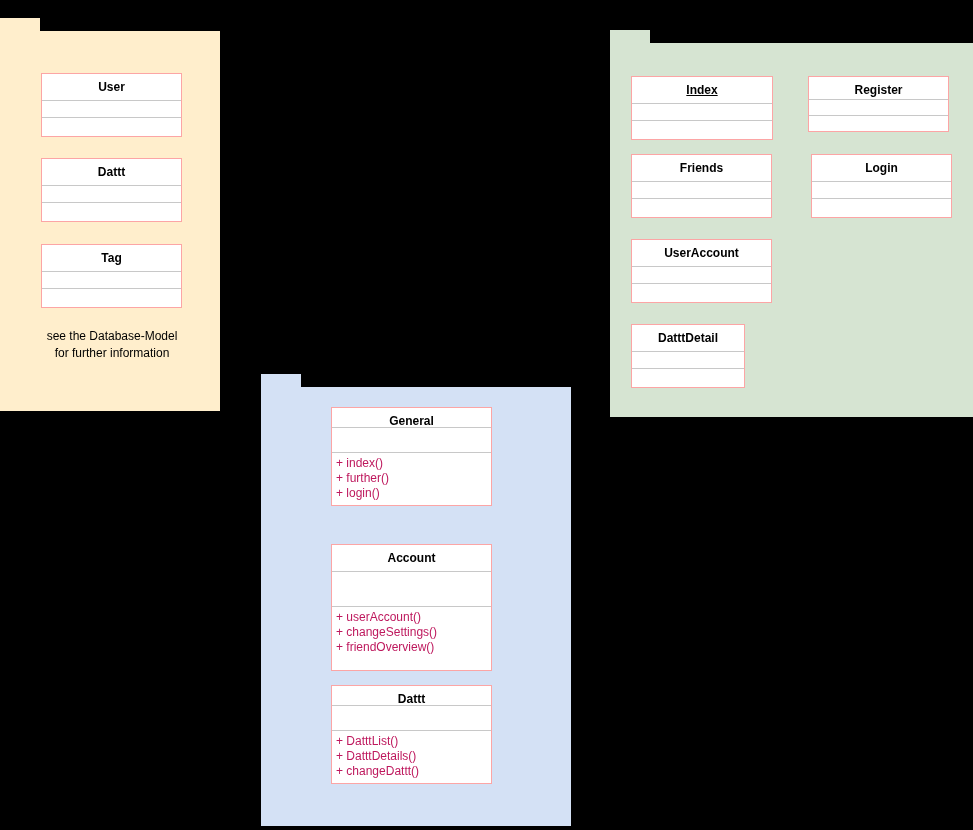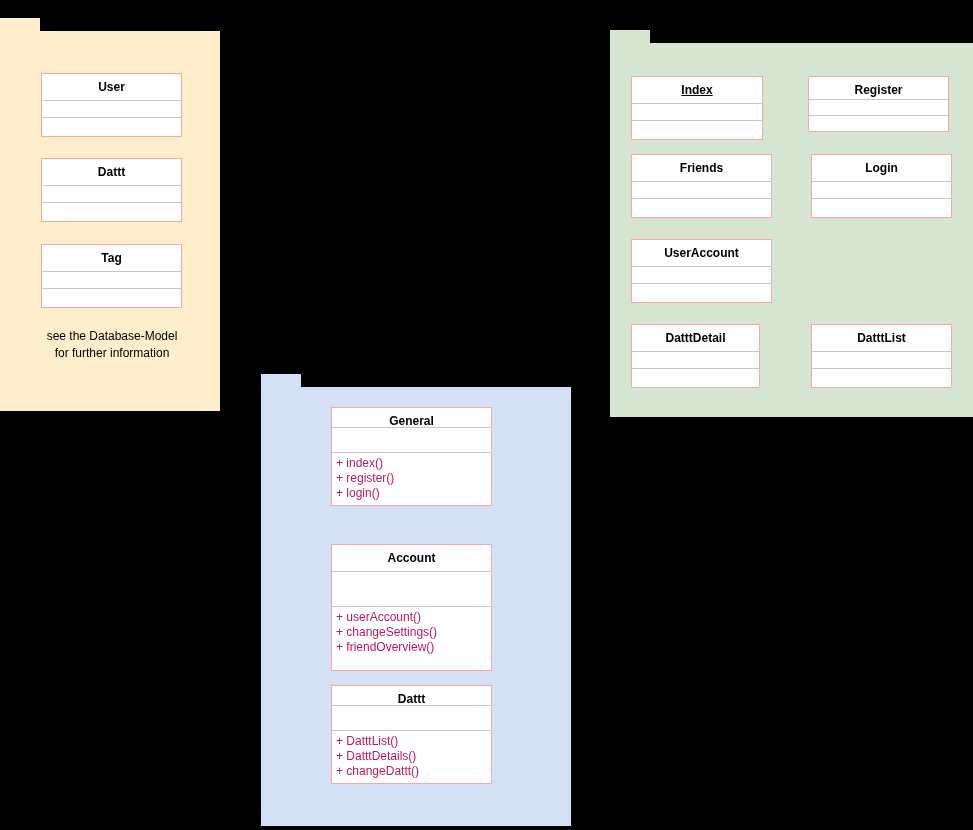--- a/index.html
+++ b/index.html
@@ -123,21 +123,21 @@
   </div>
 
   <div class="pkg-note" style="left:12px; top:310px; width:200px;">see the Database-Model
 for further information</div>
 </div>
 
 <div class="package pkg-view" style="left:610px; top:30px; width:363px; height:387px;">
   <div class="package-tab"></div>
   <div class="package-body"></div>
 
-  <div class="uml-class" style="left:21px; top:46px; width:132px; height:64px;text-decoration:underline;">
+  <div class="uml-class" style="left:21px; top:46px; width:142px; height:64px;text-decoration:underline;">
     <div class="uml-class-name">Index</div>
     <div class="uml-attrs empty-small"></div>
     <div class="uml-ops empty-small"></div>
   </div>
 
   <div class="uml-class" style="left:198px; top:46px; width:141px; height:56px;">
     <div class="uml-class-name">Register</div>
     <div class="uml-attrs empty-small"></div>
     <div class="uml-ops empty-small"></div>
   </div>
@@ -153,43 +153,38 @@
     <div class="uml-attrs empty-small"></div>
     <div class="uml-ops empty-small"></div>
   </div>
 
   <div class="uml-class" style="left:21px; top:209px; width:141px; height:64px;">
     <div class="uml-class-name">UserAccount</div>
     <div class="uml-attrs empty-small"></div>
     <div class="uml-ops empty-small"></div>
   </div>
 
-  <div class="uml-class" style="left:21px; top:294px; width:129px; height:64px;">
+  <div class="uml-class" style="left:21px; top:294px; width:114px; height:64px;">
     <div class="uml-class-name">DatttDetail</div>
     <div class="uml-attrs empty-small"></div>
     <div class="uml-ops empty-small"></div>
   </div>
 
-  <div class="uml-class" style="left:201px; top:294px; width:141px; height:64px;">
-    <div class="uml-class-name">DatttList</div>
-    <div class="uml-attrs empty-small"></div>
-    <div class="uml-ops empty-small"></div>
-  </div>
 </div>
 
 <div class="package pkg-ctrl" style="left:261px; top:374px; width:310px; height:452px;">
   <div class="package-tab"></div>
   <div class="package-body"></div>
 
   <div class="uml-class" style="left:70px; top:33px; width:161px; height:99px;">
     <div class="uml-class-name">General</div>
     <div class="uml-attrs empty-tall"></div>
     <div class="uml-ops">
       <div class="op-line">+ index()</div>
-      <div class="op-line">+ register()</div>
+      <div class="op-line">+ further()</div>
       <div class="op-line">+ login()</div>
     </div>
   </div>
 
   <div class="uml-class" style="left:70px; top:170px; width:161px; height:127px;">
     <div class="uml-class-name">Account</div>
     <div class="uml-attrs empty-tall"></div>
     <div class="uml-ops">
       <div class="op-line">+ userAccount()</div>
       <div class="op-line">+ changeSettings()</div>

